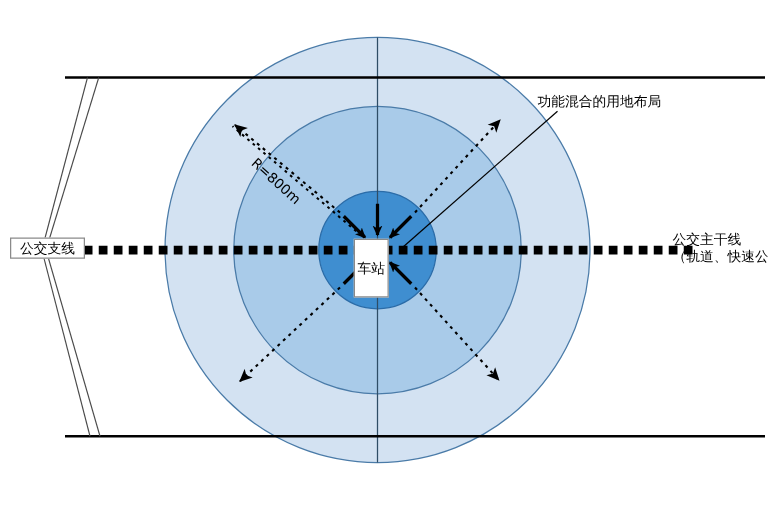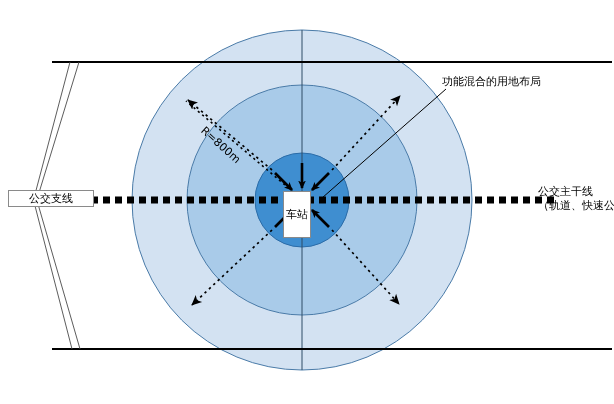--- a/index.html
+++ b/index.html
@@ -12,25 +12,25 @@
   svg#diagram{position:absolute;left:0;top:0;width:614px;height:404px;display:block;}
 
   .lbl{
     position:absolute;
     background:#ffffff;
     border:1px solid #8a8a8a;
     font-size:11px;
     line-height:13px;
     color:#000000;
     white-space:nowrap;
-    padding:1px 20px;
+    padding:1px 7px;
     font-family:"DejaVu Sans","Liberation Sans",sans-serif;
   }
   #label-branch{left:8px;top:190px;}
-  #label-mixed{left:440px;top:74px;padding:1px 2px;border:none;background:transparent;}
+  #label-mixed{left:428px;top:74px;padding:1px 2px;border:none;background:transparent;}
   #label-station{left:283px;top:191px;padding:16px 2px;}
   #label-trunk-wrap{
     position:absolute;left:538px;top:185px;
     font-size:11px;line-height:14px;color:#000;white-space:nowrap;
     font-family:"DejaVu Sans","Liberation Sans",sans-serif;
   }
   #label-trunk-wrap div{white-space:nowrap;}
   #label-radius{
     position:absolute;left:207px;top:124px;
     font-size:11px;color:#000;white-space:nowrap;

